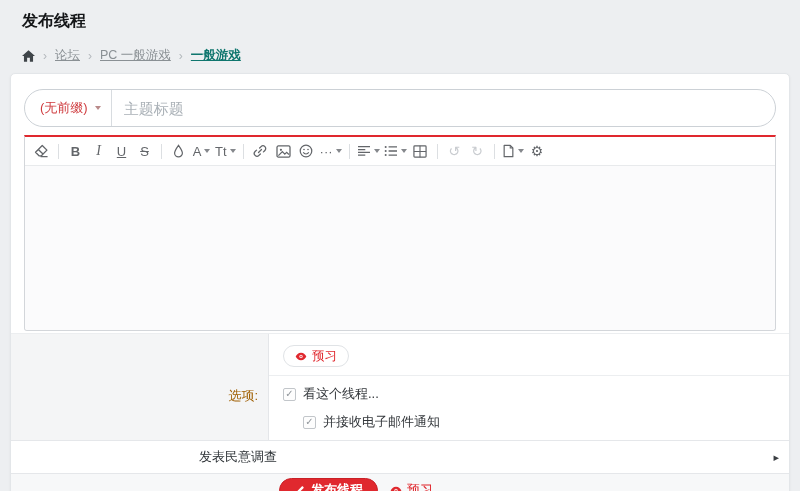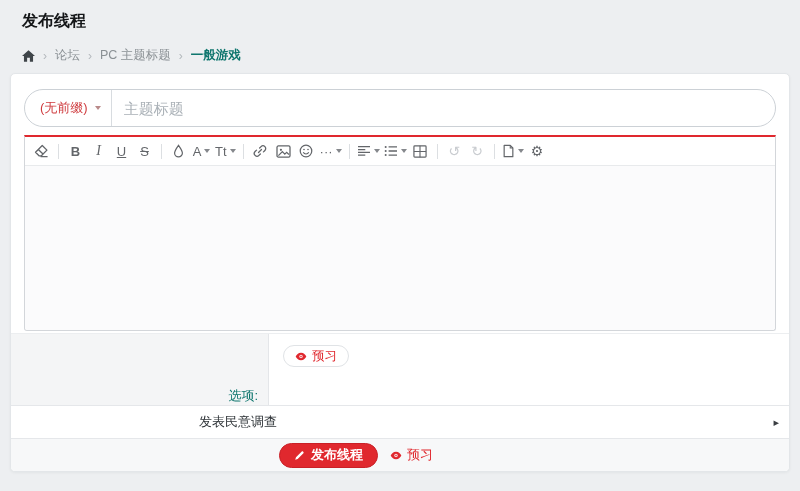--- a/index.html
+++ b/index.html
@@ -5,21 +5,21 @@
   * { box-sizing: border-box; margin: 0; padding: 0; }
   html, body { width: 800px; height: 491px; overflow: hidden; }
   body {
     background: #edeff1;
     font-family: "Liberation Sans", sans-serif;
     color: #1b1d1f;
   }
   .header { padding: 11px 22px 0; }
   .page-title { font-size: 16px; font-weight: 700; color: #141618; }
   .breadcrumb { display: flex; align-items: center; margin-top: 15px; font-size: 12.5px; color: #8a9094; }
-  .crumb { color: #8a9094; cursor: pointer; }
+  .crumb { color: #8a9094; cursor: pointer; text-decoration: underline; }
   .crumb.last { color: #0f766e; font-weight: 700; }
   .crumb-sep { color: #b4b9bd; margin: 0 8px; font-size: 12px; }
   .home-ic { display: inline-flex; margin-right: 0; cursor: pointer; }
 
   .card {
     margin: 9px 10px 0;
     background: #ffffff;
     border: 1px solid #e3e6e9;
     border-radius: 5px;
     box-shadow: 0 1px 3px rgba(20,30,40,.05);
@@ -100,21 +100,21 @@
 
   
   .form-rows { margin-top: 2px; border-top: 1px solid #eceef0; }
   .frow { display: flex; }
   .fcell-label {
     width: 258px; flex: none;
     background: #f4f5f6;
     border-right: 1px solid #e4e6e9;
     text-align: right;
     padding: 12px 10px 0 0;
-    font-size: 13px; color: #0f766e;
+    font-size: 13px; color: #a16207;
   }
   .fcell-main { flex: 1; padding: 9px 14px; }
   .frow + .frow .fcell-main { border-top: 1px solid #eceef0; }
   .row-preview .fcell-main { padding-top: 11px; padding-bottom: 8px; }
   .pill-btn {
     display: inline-flex; align-items: center; gap: 5px;
     height: 22px; padding: 0 11px;
     background: #fff;
     border: 1px solid #e0e3e6;
     border-radius: 12px;
@@ -180,21 +180,21 @@
   <div class="page-title">发布线程</div>
   <div class="breadcrumb">
     <span class="home-ic">
       <svg width="13" height="12" viewBox="0 0 16 14">
           <path d="M8 0 L16 7 L13.6 7 L13.6 14 L9.7 14 L9.7 9.3 L6.3 9.3 L6.3 14 L2.4 14 L2.4 7 L0 7 Z" fill="#3f4549"></path>
         </svg>
     </span>
     <span class="crumb-sep">›</span>
     <span class="crumb">论坛</span>
     <span class="crumb-sep">›</span>
-    <span class="crumb">PC 主题标题</span>
+    <span class="crumb">PC 一般游戏</span>
     <span class="crumb-sep">›</span>
     <span class="crumb last">一般游戏</span>
   </div>
 </div>
 
 <div class="card">
 
   <div class="title-row">
     <button class="prefix-btn">
       <span>(无前缀)</span>
@@ -353,20 +353,30 @@
                 <circle cx="8" cy="7" r="1" fill="#e0282e"></circle>
               </svg>
           </span>
           <span>预习</span>
         </button>
       </div>
     </div>
 
     <div class="frow">
       <div class="fcell-label">选项:</div>
+      <div class="fcell-main">
+        <div class="check-line">
+          <span class="checkbox" data-checked="true"></span>
+          <span class="check-label">看这个线程...</span>
+        </div>
+        <div class="check-line indent">
+          <span class="checkbox" data-checked="true"></span>
+          <span class="check-label">并接收电子邮件通知</span>
+        </div>
+      </div>
     </div>
 
     <div class="poll-row">
       <span>发表民意调查</span>
       <span class="poll-arrow">▸</span>
     </div>
 
     <div class="submit-row">
       <button class="submit-btn">
         <span>

